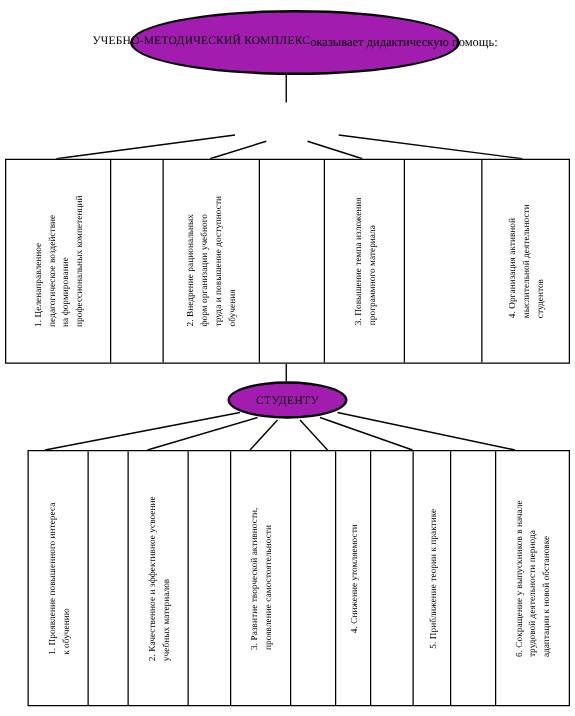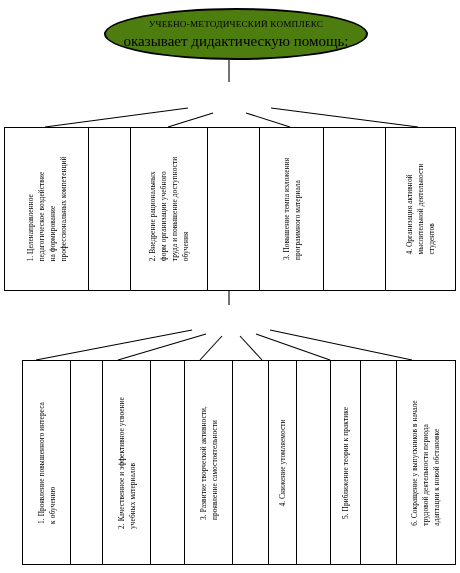--- a/index.html
+++ b/index.html
@@ -26,42 +26,42 @@
     height: 573px;
     pointer-events: none;
   }
 
   
   .ellipse {
     position: absolute;
     box-sizing: border-box;
     border: 2.2px solid #000;
     border-radius: 50%;
-    background: #4d7c0f;
+    background: #a21caf;
     display: flex;
-    flex-direction: column;
+    flex-direction: row;
     align-items: center;
     justify-content: center;
     text-align: center;
     z-index: 3;
   }
   #root-ellipse {
     left: 104px;
     top: 8px;
     width: 264px;
     height: 52px;
   }
   #root-ellipse .line1 {
     font-size: 9.2px;
     letter-spacing: 0.2px;
     white-space: nowrap;
     margin-bottom: 4px;
   }
   #root-ellipse .line2 {
-    font-size: 15px;
+    font-size: 10px;
     white-space: nowrap;
   }
   #teacher-ellipse {
     left: 165px;
     top: 82px;
     width: 128px;
     height: 32px;
   }
   #teacher-ellipse .line1 {
     font-size: 9.2px;
@@ -185,20 +185,23 @@
     <div class="vcell" style="width:62px"></div>
     <div class="vcell" style="width:69px">
       <div class="rot-wrap">
         <div class="tline">4. Организация активной</div>
         <div class="tline">мыслительной деятельности</div>
         <div class="tline">студентов</div>
       </div>
     </div>
   </div>
 
+  <div class="ellipse" id="student-ellipse">
+    <div class="line1">СТУДЕНТУ</div>
+  </div>
 
   <div class="vtable" id="student-table">
     <div class="vcell" style="width:48px">
       <div class="rot-wrap">
         <div class="tline">1.   Проявление повышенного интереса</div>
         <div class="tline">к обучению</div>
       </div>
     </div>
     <div class="vcell" style="width:32px"></div>
     <div class="vcell" style="width:48px">

